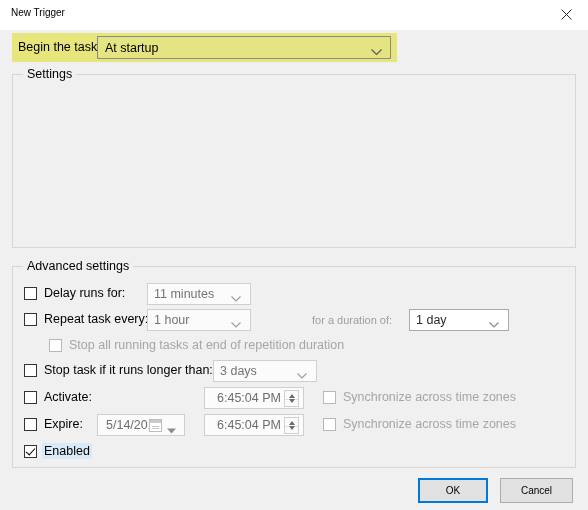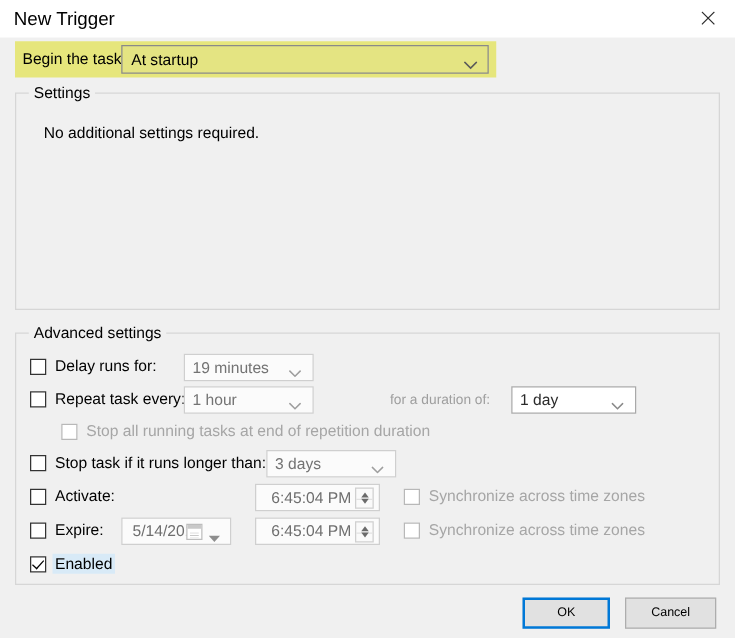--- a/index.html
+++ b/index.html
@@ -20,21 +20,21 @@
   
   .titlebar {
     position: absolute;
     left: 0; top: 0;
     width: 588px; height: 30px;
     background: #ffffff;
   }
   .titlebar-text {
     position: absolute;
     left: 11px; top: 7px;
-    font-size: 15px;
+    font-size: 10px;
     color: #000000;
     white-space: nowrap;
   }
   .close-btn {
     position: absolute;
     right: 0; top: 0;
     width: 44px; height: 29px;
     display: flex;
     align-items: center;
     justify-content: center;
@@ -312,32 +312,31 @@
     <span class="arrow">
       <svg width="11" height="7" viewBox="0 0 11 7">
         <polyline points="0.5,0.5 5.5,5.5 10.5,0.5" fill="none" stroke="#5a5a5a" stroke-width="1.2"></polyline>
       </svg>
     </span>
   </div>
 </div>
 
 <div class="group" id="settings-group">
   <div class="group-title">Settings</div>
-  <div class="settings-note">No additional settings required.</div>
 </div>
 
 <div class="group" id="advanced-group">
   <div class="group-title">Advanced settings</div>
 
   <div class="row" style="left:11px; top:19px;">
     <span class="cb"></span>
     <span class="cb-label">Delay runs for:</span>
   </div>
   <div class="combo" style="left:134px; top:16px; width:104px;">
-    <span class="val">19 minutes</span>
+    <span class="val">11 minutes</span>
     <span class="arrow">
       <svg width="10" height="6" viewBox="0 0 10 6">
         <polyline points="0.5,0.5 5,5 9.5,0.5" fill="none" stroke="#9e9e9e" stroke-width="1.2"></polyline>
       </svg>
     </span>
   </div>
 
   <div class="row" style="left:11px; top:45px;">
     <span class="cb"></span>
     <span class="cb-label">Repeat task every:</span>

